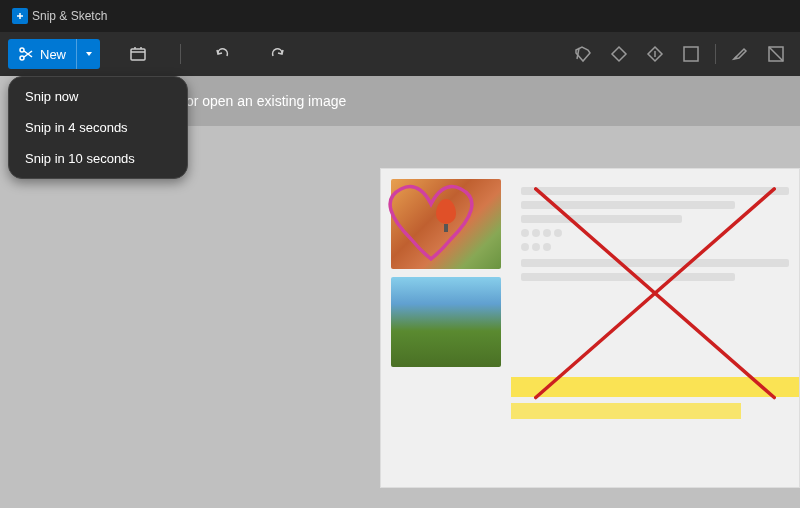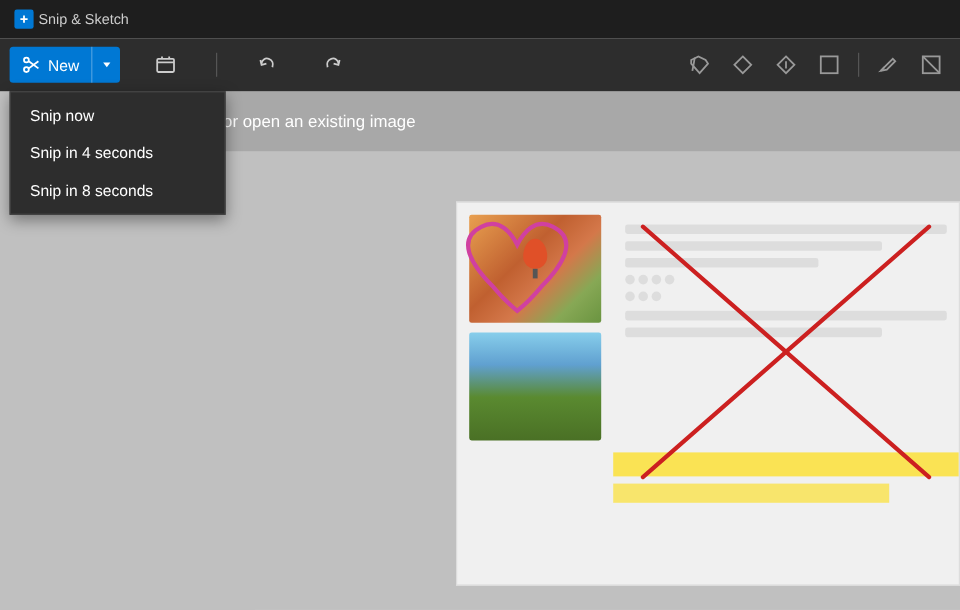--- a/index.html
+++ b/index.html
@@ -100,21 +100,21 @@
       gap: 4px;
     }
 
     
     .dropdown-menu {
       position: absolute;
       top: 76px;
       left: 8px;
       background: #2d2d2d;
       border: 1px solid #444;
-      border-radius: 0;
+      border-radius: 14px;
       z-index: 200;
       min-width: 180px;
       padding: 4px 0;
       box-shadow: 0 4px 12px rgba(0,0,0,0.4);
     }
     .dropdown-item {
       display: flex;
       align-items: center;
       padding: 8px 16px;
       color: #fff;
@@ -396,15 +396,15 @@
 </div>
 
 <div class="dropdown-menu">
   <div class="dropdown-item">
     <span>Snip now</span>
   </div>
   <div class="dropdown-item">
     <span>Snip in 4 seconds</span>
   </div>
   <div class="dropdown-item">
-    <span>Snip in 8 seconds</span>
+    <span>Snip in 10 seconds</span>
   </div>
 </div>
 
 </body></html>

